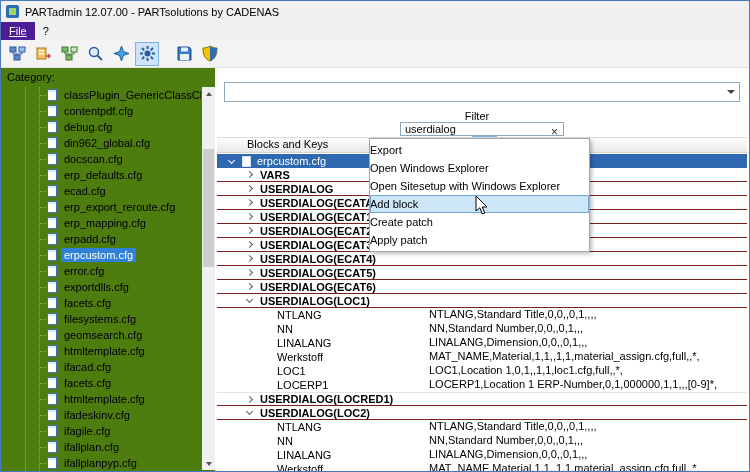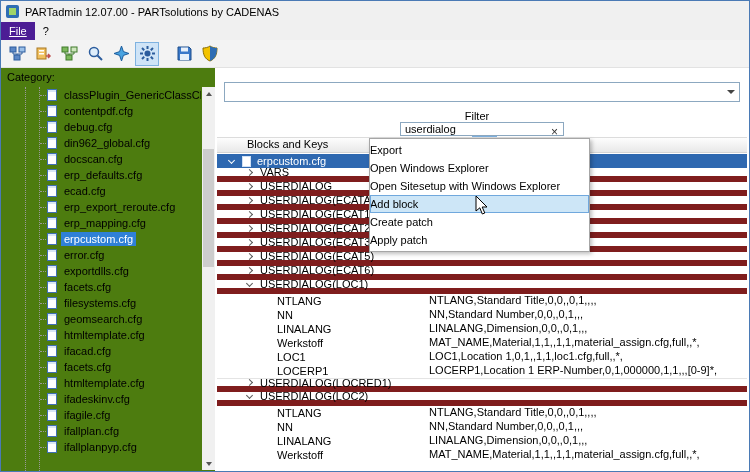--- a/index.html
+++ b/index.html
@@ -67,21 +67,21 @@
   .funnel-btn { width:25px; height:22px; margin-left:4px; border:1px solid #7fb2e0; background:#dceaf7;
                 display:flex; align-items:center; justify-content:center; }
 
   .blocks-header { position:absolute; top:69px; left:1px; right:1px; height:16px;
                    background:linear-gradient(#fdfdfd,#e8e8e8); border-top:1px solid #dcdcdc;
                    border-bottom:1px solid #d4d4d4; display:flex; padding-left:30px; }
 
   .blocks-tree { position:absolute; top:86px; left:1px; right:1px; bottom:0; overflow:hidden; background:#fff; }
   .trow { height:14px; display:flex; align-items:center; position:relative; white-space:nowrap; }
   .trow.root { padding-left:12px; background:#2e68b0; color:#fff; }
-  .trow.block { padding-left:30px; border-bottom:6px solid #7f1d1d; }
+  .trow.block { padding-left:30px; border-bottom:1px solid #7f1d1d;font-weight:bold; }
   .trow.bt { border-top:1px solid #e4e4e4; }
   .trow.key { padding-left:60px; }
   .trow .val { position:absolute; left:212px; top:0; line-height:13px; }
   .chev { display:inline-block; width:5px; height:5px; border-right:1px solid #595959;
           border-bottom:1px solid #595959; transform:rotate(-45deg); margin-right:8px; flex:none; }
   .chev.down { transform:rotate(45deg); margin-top:-2px; }
   .chev.white { border-color:#fff; }
   .rooticon { width:9px; height:11px; background:#fff; border:1px solid #cfe0f5; display:inline-block;
               margin-right:6px; flex:none; }
 
@@ -206,20 +206,24 @@
           <span class="doc"></span>
           <span class="slbl">ecad.cfg</span>
         </div>
         <div class="srow">
           <span class="doc"></span>
           <span class="slbl">erp_export_reroute.cfg</span>
         </div>
         <div class="srow">
           <span class="doc"></span>
           <span class="slbl">erp_mapping.cfg</span>
+        </div>
+        <div class="srow">
+          <span class="doc"></span>
+          <span class="slbl">erpadd.cfg</span>
         </div>
         <div class="srow sel">
           <span class="doc"></span>
           <span class="slbl">erpcustom.cfg</span>
         </div>
         <div class="srow">
           <span class="doc"></span>
           <span class="slbl">error.cfg</span>
         </div>
         <div class="srow">
@@ -333,20 +337,24 @@
         <div class="trow block">
           <span class="chev"></span>
           <span class="lbl">USERDIALOG(ECAT2)</span>
         </div>
         <div class="trow block">
           <span class="chev"></span>
           <span class="lbl">USERDIALOG(ECAT3)</span>
         </div>
         <div class="trow block">
           <span class="chev"></span>
+          <span class="lbl">USERDIALOG(ECAT4)</span>
+        </div>
+        <div class="trow block">
+          <span class="chev"></span>
           <span class="lbl">USERDIALOG(ECAT5)</span>
         </div>
         <div class="trow block">
           <span class="chev"></span>
           <span class="lbl">USERDIALOG(ECAT6)</span>
         </div>
         <div class="trow block">
           <span class="chev down"></span>
           <span class="lbl">USERDIALOG(LOC1)</span>
         </div>

